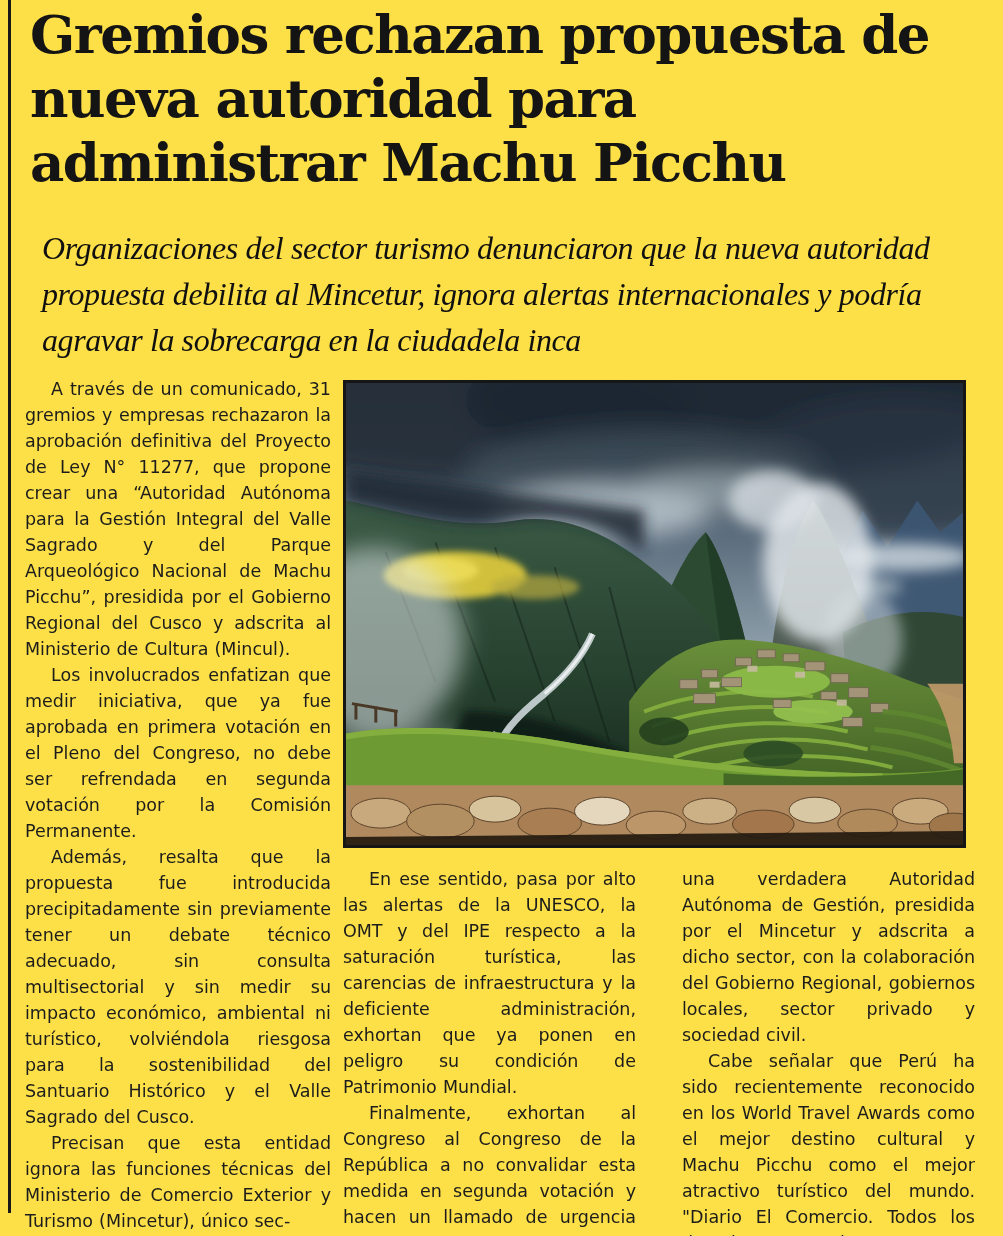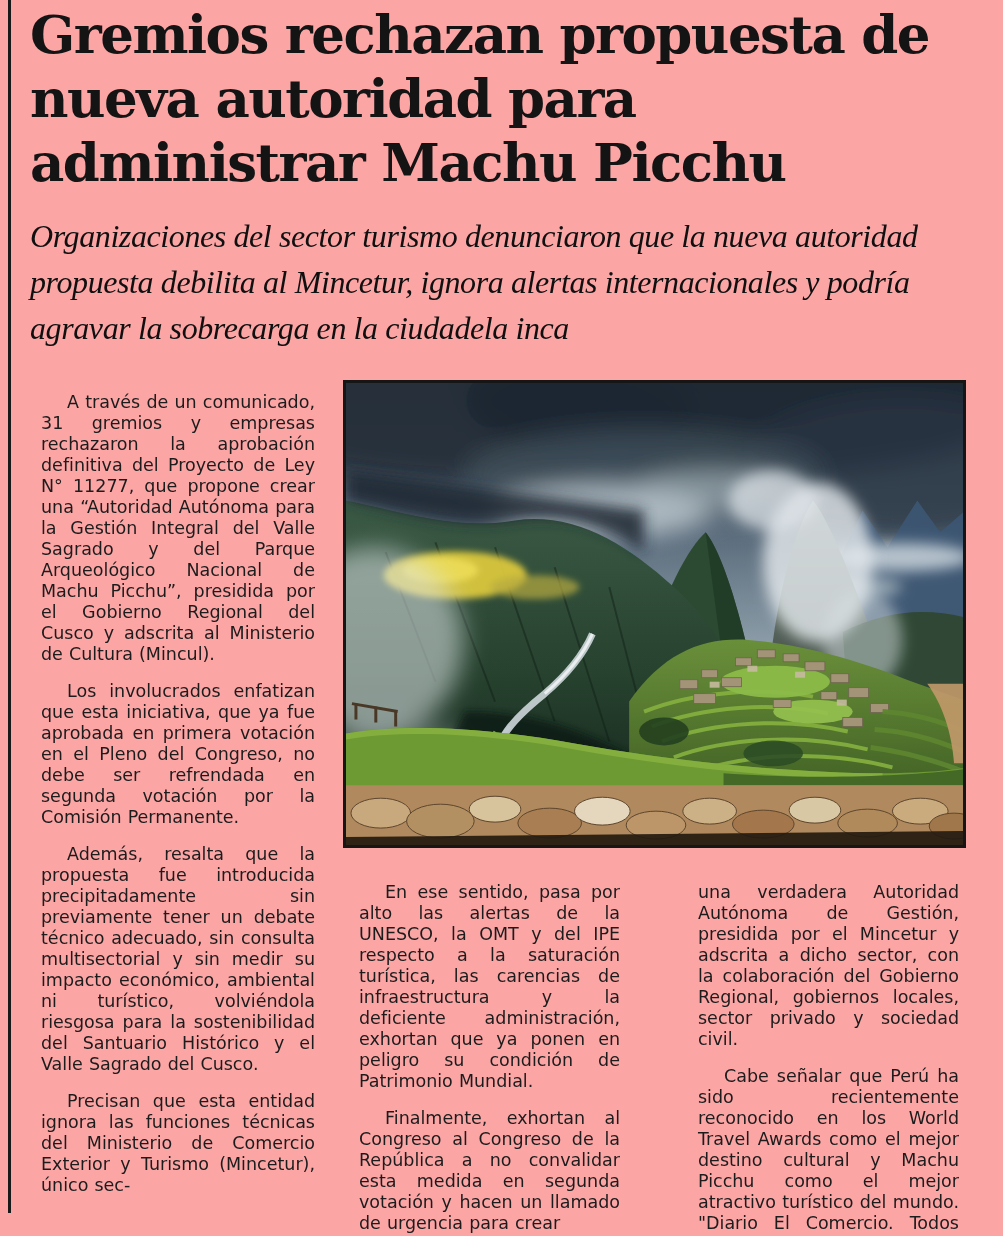--- a/index.html
+++ b/index.html
@@ -1,21 +1,21 @@
 <!DOCTYPE html>
 <html lang="es" style="--photo-sky-dark: #2a3642; --photo-sky-light: #b4c1c9; --photo-mountain-dark: #27422f; --photo-mist: #dfe5e8; --photo-sun-patch: #d9c63d; --photo-terrace-green: #86b13f; --photo-ruin-stone: #a39478; --photo-river: #cdd6d9; --photo-foreground-green: #6d9a33; --photo-wall-tan: #b08a5e; --photo-wall-shadow: #241a10;"><head>
 <meta charset="utf-8">
 <title>Document</title>
 <style>
   html, body { margin: 0; padding: 0; background: #ffffff; }
   .page {
     position: relative;
     width: 1003px;
     height: 1236px;
-    background: #fca5a5;
+    background: #fde047;
     overflow: hidden;
     font-family: "DejaVu Sans", sans-serif;
   }
   .left-rule {
     position: absolute;
     left: 8px; top: 0;
     width: 3px; height: 1213px;
     background: #191919;
   }
   .headline {
@@ -27,37 +27,37 @@
     font-weight: bold;
     font-size: 53px;
     line-height: 1.21;
     letter-spacing: -1.5px;
     color: #141414;
   }
   .subhead {
     position: absolute;
     left: 30px; top: 213px;
     width: 952px;
-    margin: 0;
+    margin: 12px;
     font-family: "Liberation Serif", serif;
     font-style: italic;
     font-weight: normal;
     font-size: 32px;
     line-height: 1.44;
     letter-spacing: -0.4px;
     color: #101010;
   }
   .col {
     position: absolute;
     color: #1c1c1c;
   }
   .col p {
-    margin: 16px;
+    margin: 0;
     font-size: 17.5px;
-    line-height: 21px;
+    line-height: 26px;
     text-align: justify;
     text-indent: 26px;
     word-spacing: 0.5px;
   }
   .col p.cont { text-indent: 0; }
   .col-1 { left: 25px;  top: 376px; width: 306px; }
   .col-2 { left: 343px; top: 866px; width: 293px; }
   .col-3 { left: 682px; top: 866px; width: 293px; }
   .photo-fig {
     position: absolute;
@@ -235,21 +235,21 @@
         <ellipse cx="525" cy="442" rx="30" ry="14" fill="#b18a5c"></ellipse>
         <ellipse cx="578" cy="430" rx="28" ry="13" fill="#c9ab7e"></ellipse>
         <ellipse cx="612" cy="445" rx="25" ry="13" fill="#9f774b"></ellipse>
       </g>
       <path d="M0,456 L621,450 L621,464 L0,464 Z" style="fill:var(--photo-wall-shadow,#241a10)" opacity="0.92"></path>
     </svg>
   </figure>
 
   <div class="col col-1">
     <p>A través de un comunicado, 31 gremios y empresas rechazaron la aprobación definitiva del Proyecto de Ley N° 11277, que propone crear una “Autoridad Autónoma para la Gestión Integral del Valle Sagrado y del Parque Arqueológico Nacional de Machu Picchu”, presidida por el Gobierno Regional del Cusco y adscrita al Ministerio de Cultura (Mincul).</p>
-    <p>Los involucrados enfatizan que esta iniciativa, que ya fue aprobada en primera votación en el Pleno del Congreso, no debe ser refrendada en segunda votación por la Comisión Permanente.</p>
+    <p>Los involucrados enfatizan que medir iniciativa, que ya fue aprobada en primera votación en el Pleno del Congreso, no debe ser refrendada en segunda votación por la Comisión Permanente.</p>
     <p>Además, resalta que la propuesta fue introducida precipitadamente sin previamente tener un debate técnico adecuado, sin consulta multisectorial y sin medir su impacto económico, ambiental ni turístico, volviéndola riesgosa para la sostenibilidad del Santuario Histórico y el Valle Sagrado del Cusco.</p>
     <p>Precisan que esta entidad ignora las funciones técnicas del Ministerio de Comercio Exterior y Turismo (Mincetur), único sec-</p>
   </div>
 
   <div class="col col-2">
     <p>En ese sentido, pasa por alto las alertas de la UNESCO, la OMT y del IPE respecto a la saturación turística, las carencias de infraestructura y la deficiente administración, exhortan que ya ponen en peligro su condición de Patrimonio Mundial.</p>
     <p>Finalmente, exhortan al Congreso al Congreso de la República a no convalidar esta medida en segunda votación y hacen un llamado de urgencia para crear</p>
   </div>
 
   <div class="col col-3">

